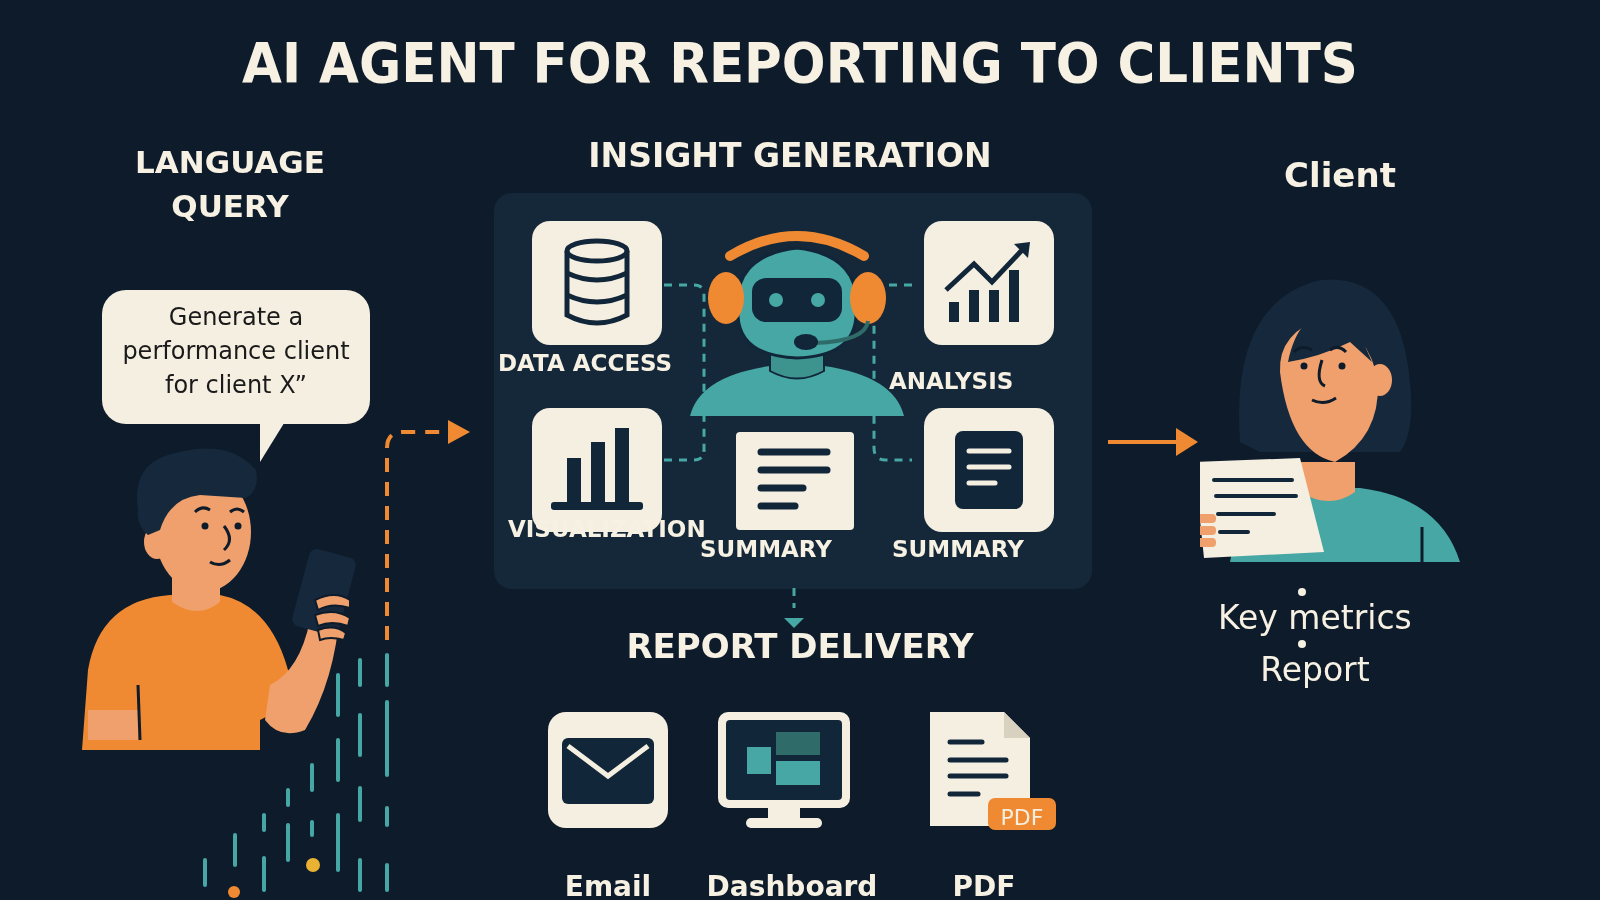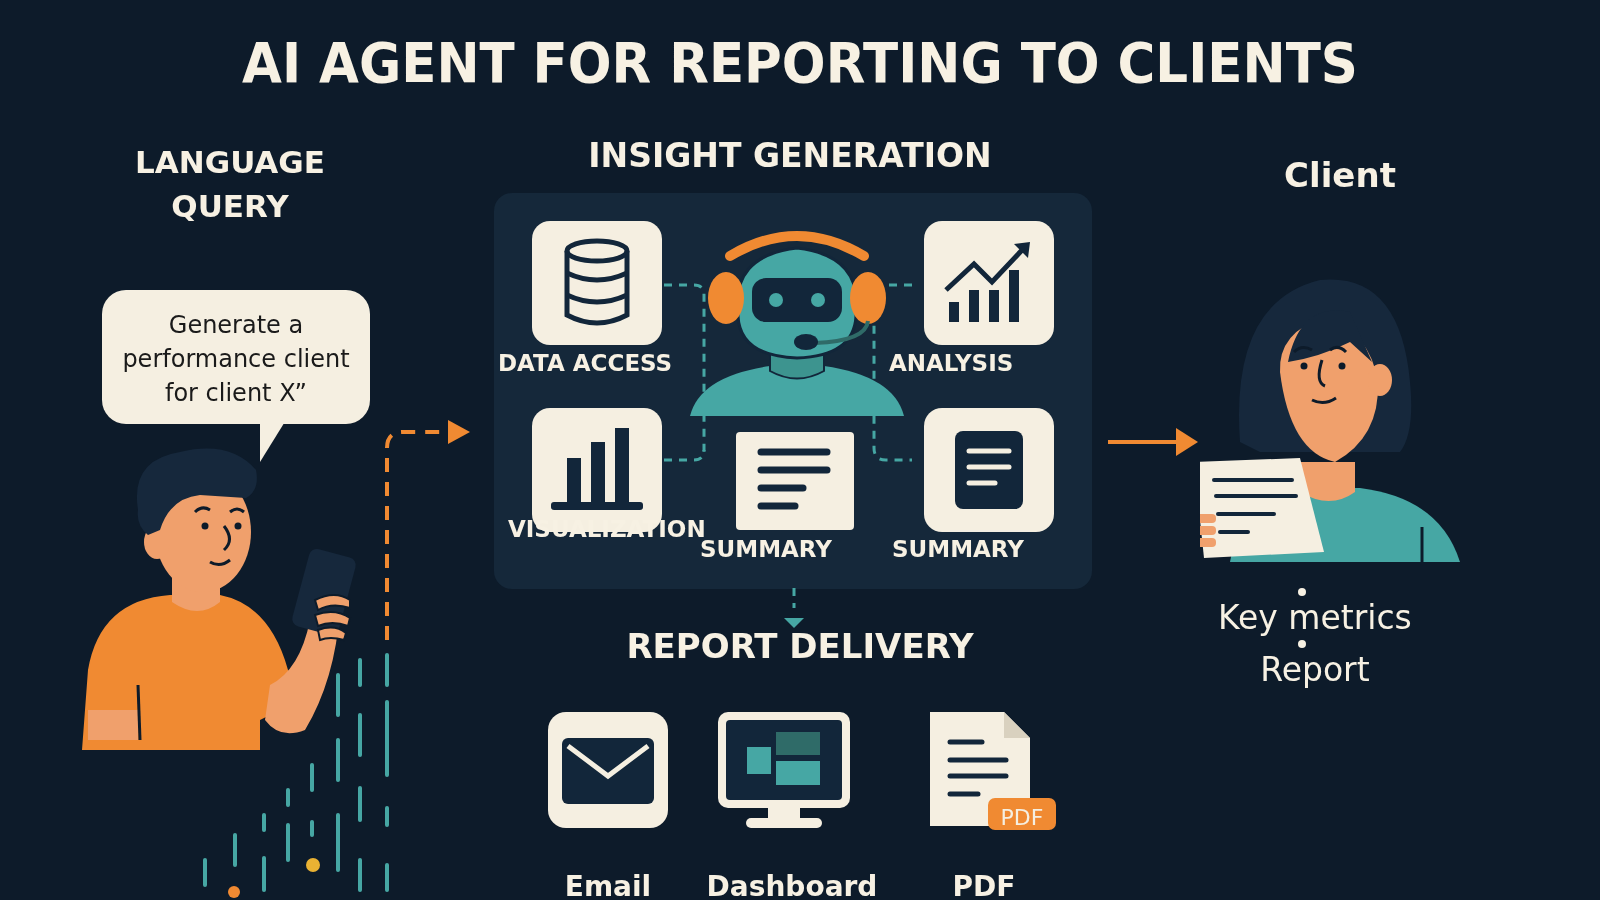--- a/index.html
+++ b/index.html
@@ -22,21 +22,21 @@
     }
     .nlq-heading { left: 100px; top: 140px; width: 260px; font-size: 31px; line-height: 44px; }
     .ig-heading { left: 480px; top: 136px; width: 620px; font-size: 33px; }
     .rd-heading { left: 540px; top: 626px; width: 520px; font-size: 34px; }
     .cr-heading { left: 1240px; top: 152px; width: 200px; font-size: 34px; line-height: 46px; }
 
     .bubble {
       left: 102px; top: 290px; width: 268px; height: 134px;
       background: #f5efe1; border-radius: 24px;
       color: #1a1a1a; font-size: 24px; line-height: 34px;
-      text-align: center; padding-top: 18px;
+      text-align: center; padding-top: 10px;
     }
     .bubble-tail {
       left: 260px; top: 420px; width: 0; height: 0;
       border-left: 0 solid transparent;
       border-right: 26px solid transparent;
       border-top: 42px solid #f5efe1;
     }
 
     .panel {
       left: 494px; top: 193px; width: 598px; height: 396px;
@@ -163,21 +163,21 @@
     <g fill="#12263a">
       <rect x="5" y="64" width="10" height="20"></rect>
       <rect x="25" y="52" width="10" height="32"></rect>
       <rect x="45" y="52" width="10" height="32"></rect>
       <rect x="65" y="32" width="10" height="52"></rect>
     </g>
     <polyline points="2,52 30,26 48,44 80,10" fill="none" stroke="#12263a" stroke-width="5"></polyline>
     <polygon points="70,6 86,4 84,20" fill="#12263a"></polygon>
   </svg>
 </div>
-<div class="abs tile-label" style="left:889px;top:350px">ANALYSIS</div>
+<div class="abs tile-label" style="left:889px;top:368px">ANALYSIS</div>
 
 <div class="abs tile" style="left:532px;top:408px">
   <svg width="96" height="84" viewBox="0 0 96 84">
     <g fill="#12263a">
       <rect x="18" y="30" width="14" height="48"></rect>
       <rect x="42" y="14" width="14" height="64"></rect>
       <rect x="66" y="0" width="14" height="78"></rect>
       <rect x="2" y="74" width="92" height="8" rx="3"></rect>
     </g>
   </svg>

